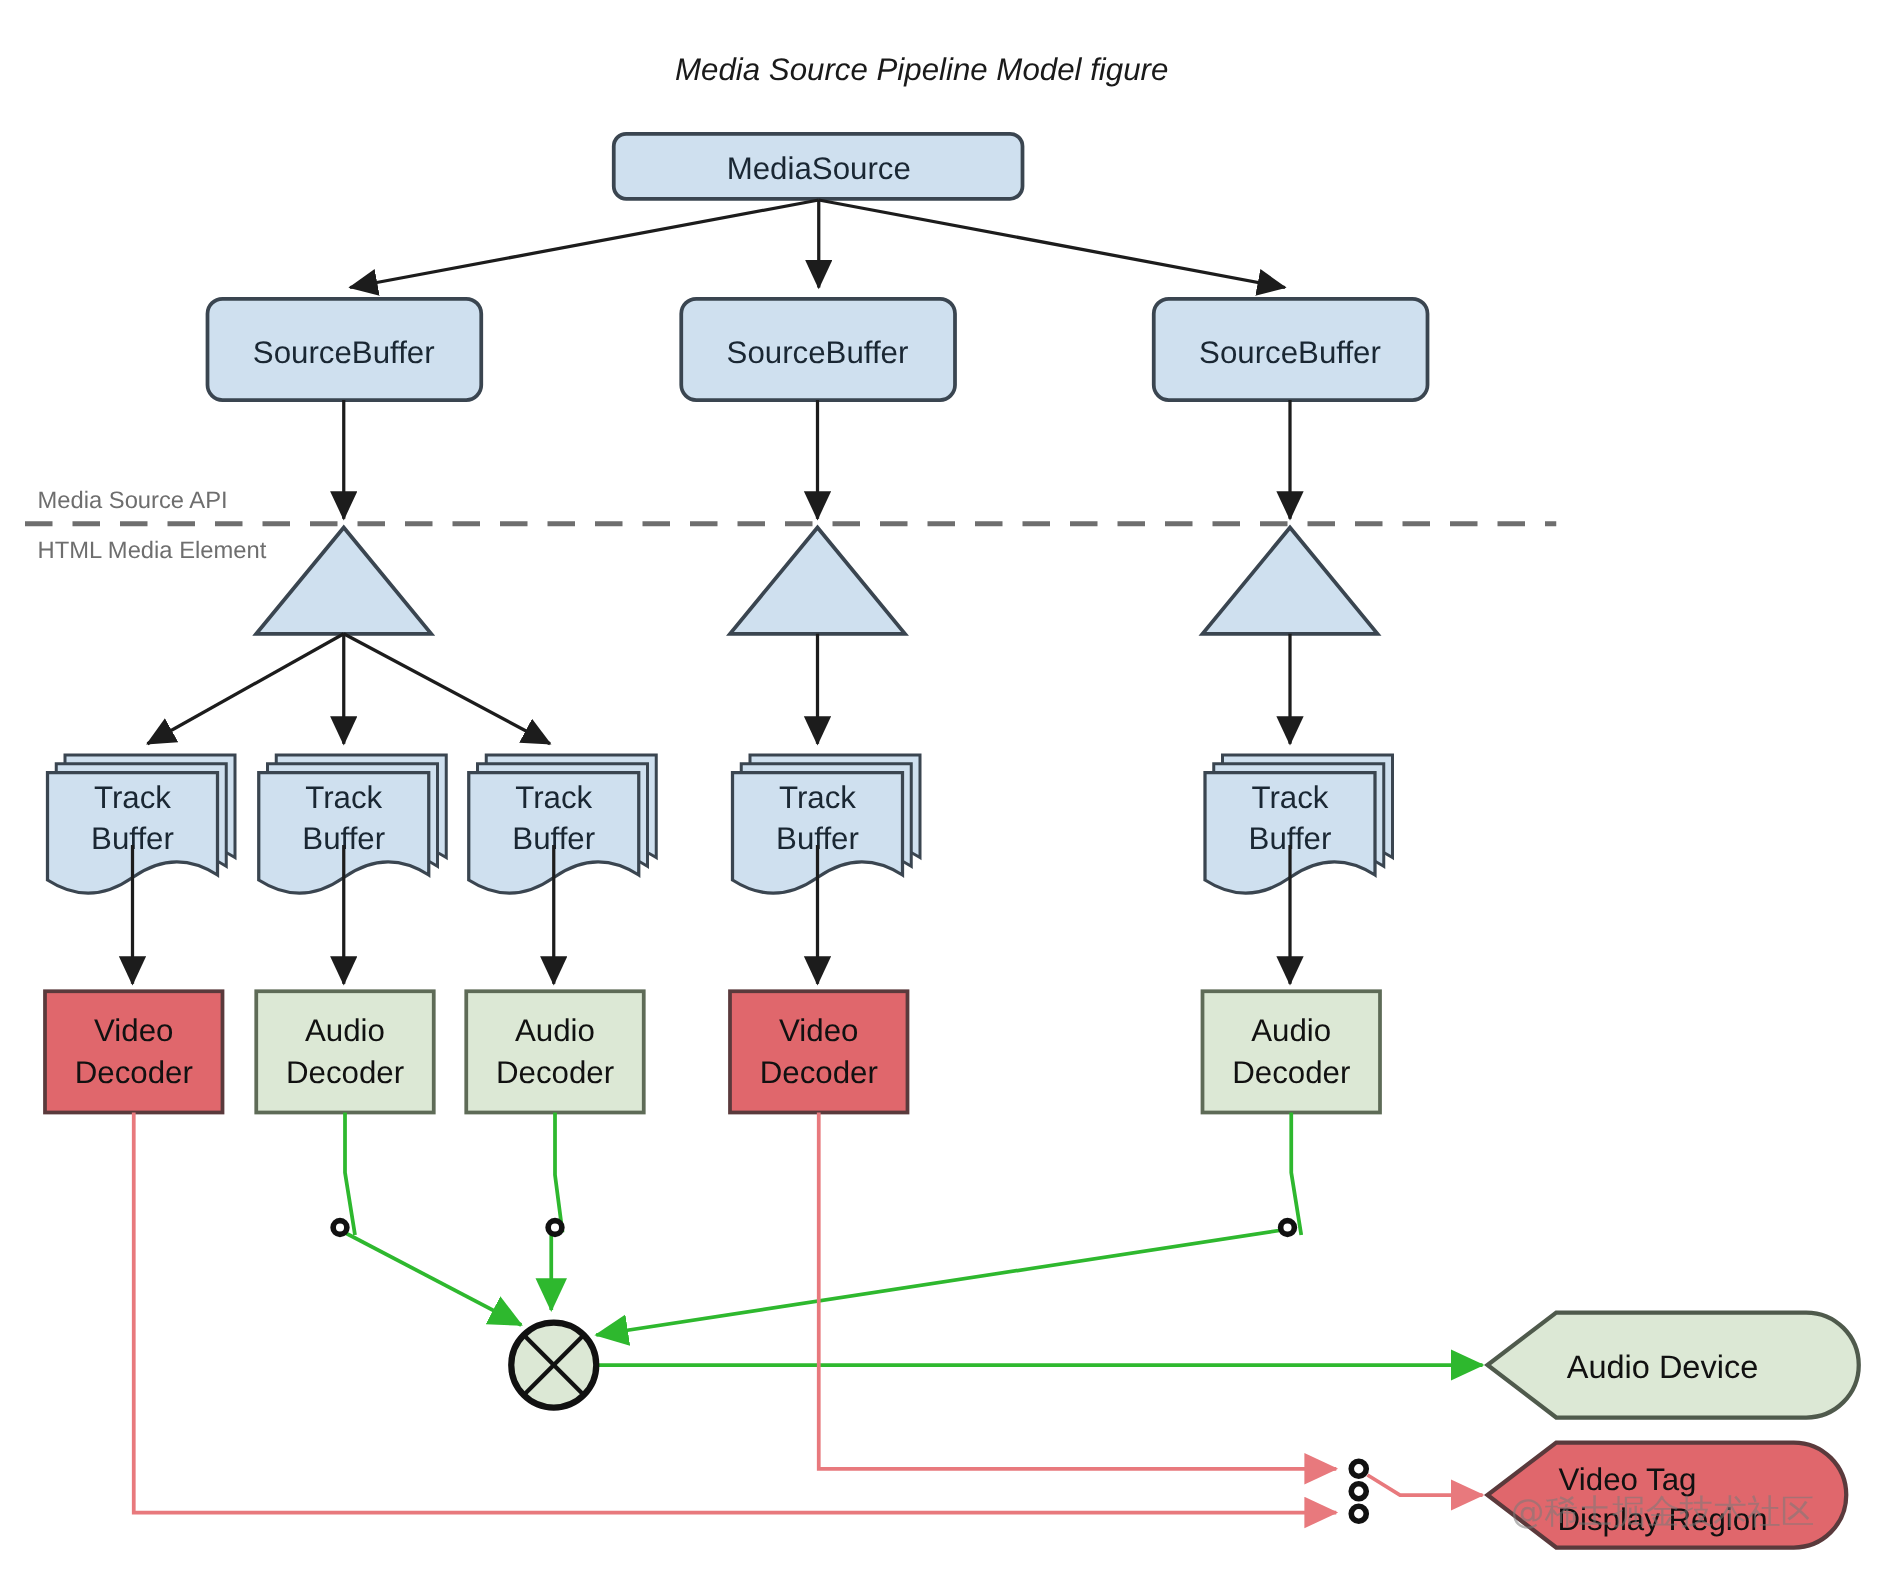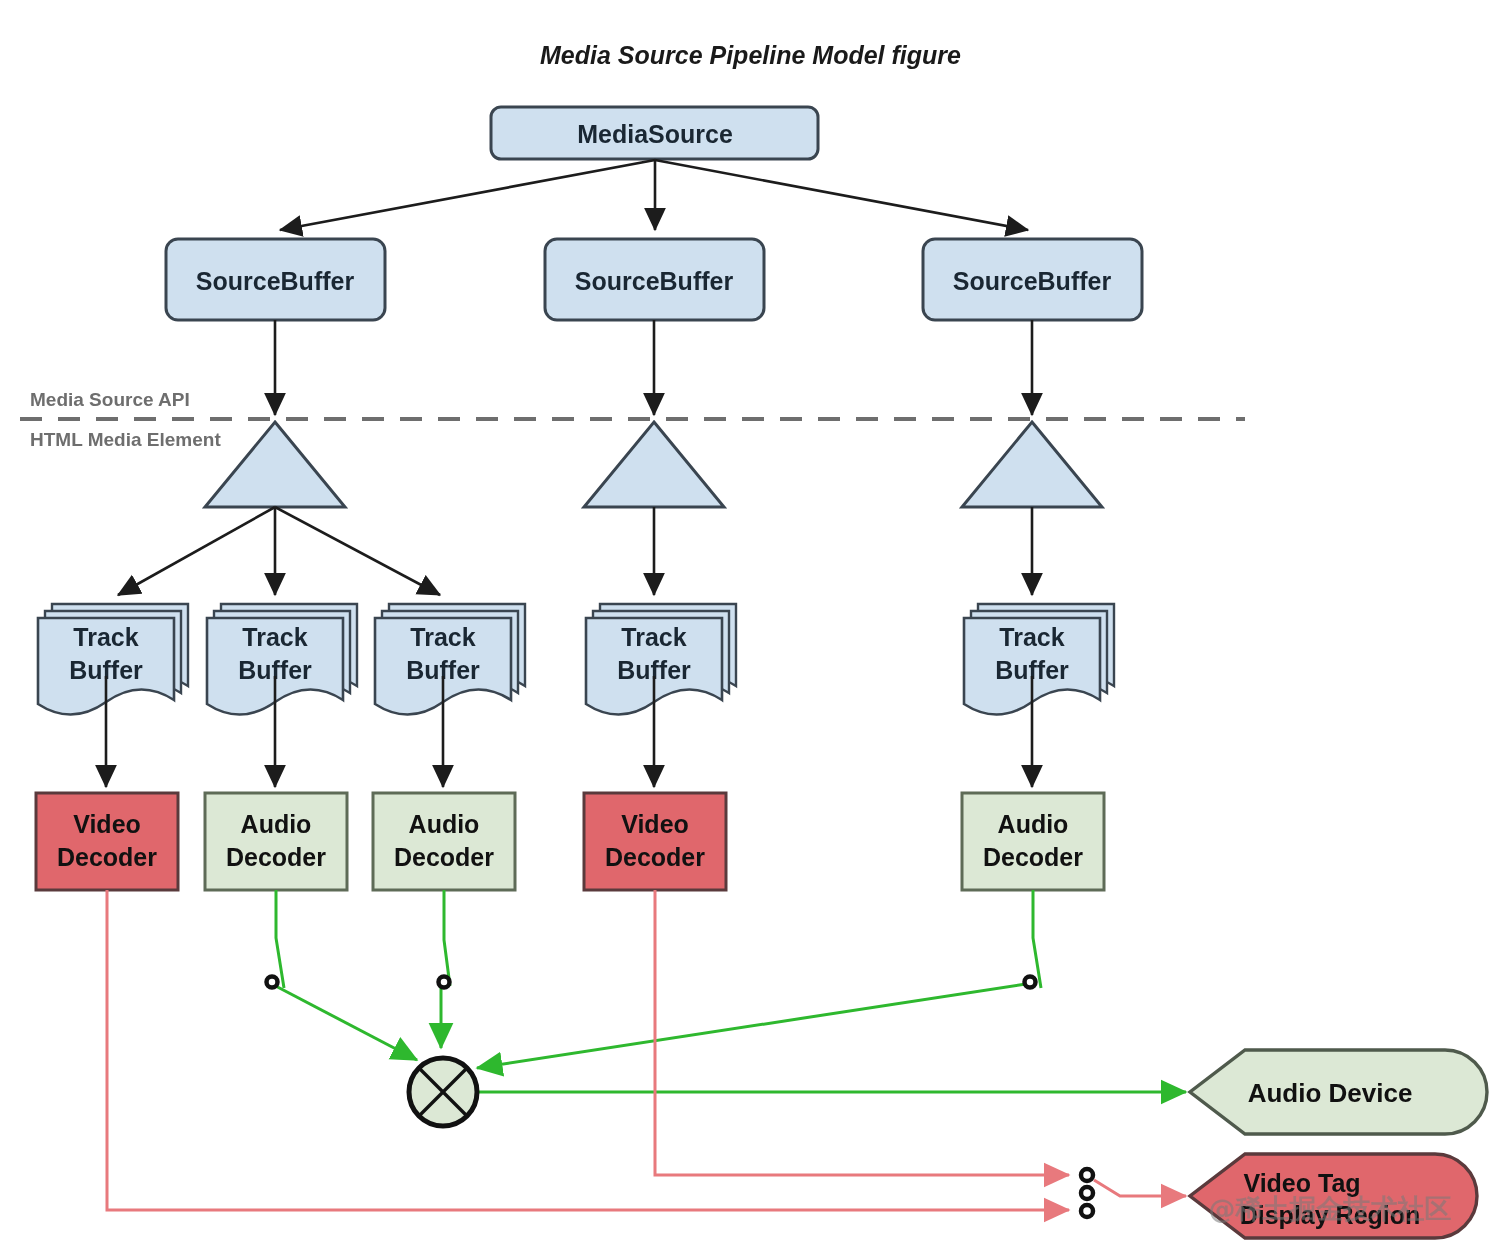--- a/index.html
+++ b/index.html
@@ -1,18 +1,18 @@
 <!DOCTYPE html>
 <html><head>
 <meta charset="utf-8">
 <style>
   html,body{margin:0;padding:0;background:#ffffff;}
   body{width:1512px;height:1260px;position:relative;overflow:hidden;
        font-family:"Liberation Sans","DejaVu Sans",sans-serif;}
-  #stage{position:absolute;left:0;top:0;width:1512px;height:1260px;font-weight:bold;}
+  #stage{position:absolute;left:0;top:0;width:1512px;height:1260px;}
   svg{position:absolute;left:0;top:0;width:1512px;height:1260px;}
   .fig-title{font-style:italic;font-size:25px;fill:#1a1a1a;
              font-family:"Liberation Sans","DejaVu Sans",sans-serif;}
   .node-label{font-size:25px;fill:#1a2733;text-anchor:middle;
               font-family:"Liberation Sans","DejaVu Sans",sans-serif;}
   .node-label.dark{fill:#111111;}
   .divider-label{font-size:19px;fill:#6e6e6e;
                  font-family:"Liberation Sans","DejaVu Sans",sans-serif;}
   .wm{font-size:27px;fill:#7a7a7a;opacity:.55;
       font-family:"DejaVu Sans",sans-serif;}

